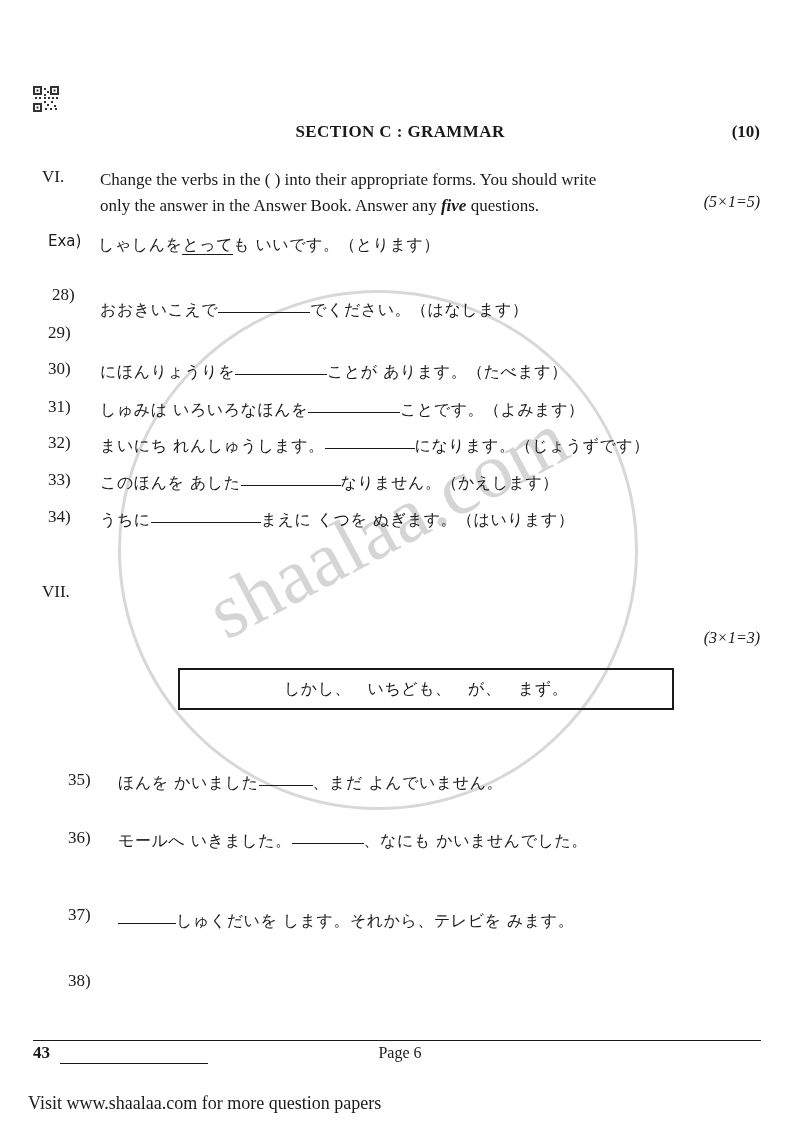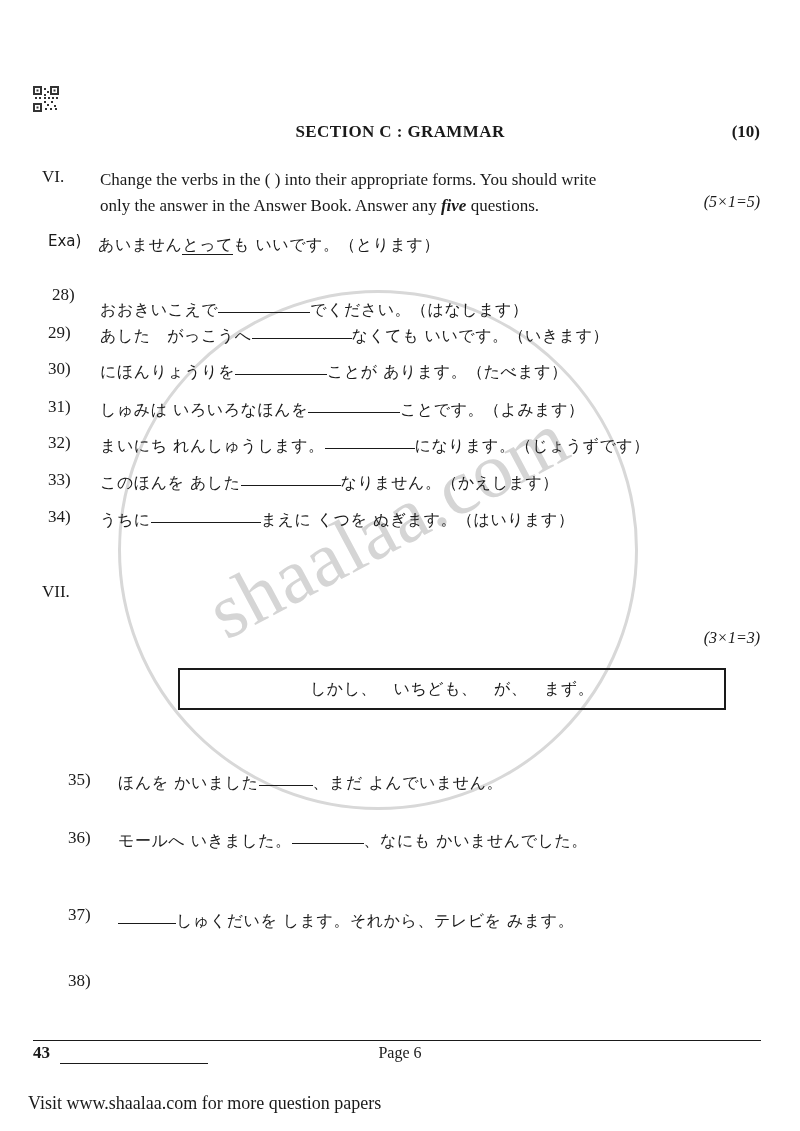--- a/index.html
+++ b/index.html
@@ -119,21 +119,21 @@
   .ul {
     border-bottom: 1.4px solid #1a1a1a;
   }
   b.it { font-style: italic; font-weight: bold; }
 
   
   .wordbox {
     position: absolute;
     left: 178px;
     top: 668px;
-    width: 548px;
+    width: 496px;
     height: 42px;
     border: 2.5px solid #1a1a1a;
     box-sizing: border-box;
     z-index: 6;
     background: transparent;
   }
   .wordbox .inner {
     position: absolute;
     left: 0; right: 0;
     top: 9px;
@@ -225,27 +225,26 @@
   <div class="section-marks">(10)</div>
 
   <div class="qnum" style="left:42px; top:167px;">VI.</div>
   <div class="qtext" style="left:100px; top:167px; width:630px;">
     <span>Change the verbs in the ( ) into their appropriate forms. You should write</span><br>
     <span>only the answer in the Answer Book. Answer any </span><b class="it">five</b><span> questions.</span>
   </div>
   <div class="marks" style="top:193px;">(5×1=5)</div>
 
   <div class="qnum" style="left:48px; top:232px; font-family:'DejaVu Sans',sans-serif; font-size:15px;">Exa)</div>
-  <div class="qtext jp" style="left:98px; top:232px;"><span>あいません</span><span class="ul">とって</span><span>も いいです。（とります）</span></div>
+  <div class="qtext jp" style="left:98px; top:232px;"><span>しゃしんを</span><span class="ul">とって</span><span>も いいです。（とります）</span></div>
 
   <div class="qnum" style="left:52px; top:285px;">28)</div>
   <div class="qtext jp" style="left:100px; top:285px;margin-top:12px;"><span>おおきいこえで</span><span class="blank" style="width:92px;"></span><span>でください。（はなします）</span></div>
 
   <div class="qnum" style="left:48px; top:323px;">29)</div>
-  <div class="qtext jp" style="left:100px; top:323px;"><span>あした　がっこうへ</span><span class="blank" style="width:100px;"></span><span>なくても いいです。（いきます）</span></div>
 
   <div class="qnum" style="left:48px; top:359px;">30)</div>
   <div class="qtext jp" style="left:100px; top:359px;"><span>にほんりょうりを</span><span class="blank" style="width:92px;"></span><span>ことが あります。（たべます）</span></div>
 
   <div class="qnum" style="left:48px; top:397px;">31)</div>
   <div class="qtext jp" style="left:100px; top:397px;"><span>しゅみは いろいろなほんを</span><span class="blank" style="width:92px;"></span><span>ことです。（よみます）</span></div>
 
   <div class="qnum" style="left:48px; top:433px;">32)</div>
   <div class="qtext jp" style="left:100px; top:433px;"><span>まいにち れんしゅうします。</span><span class="blank" style="width:90px;"></span><span>になります。（じょうずです）</span></div>
 

